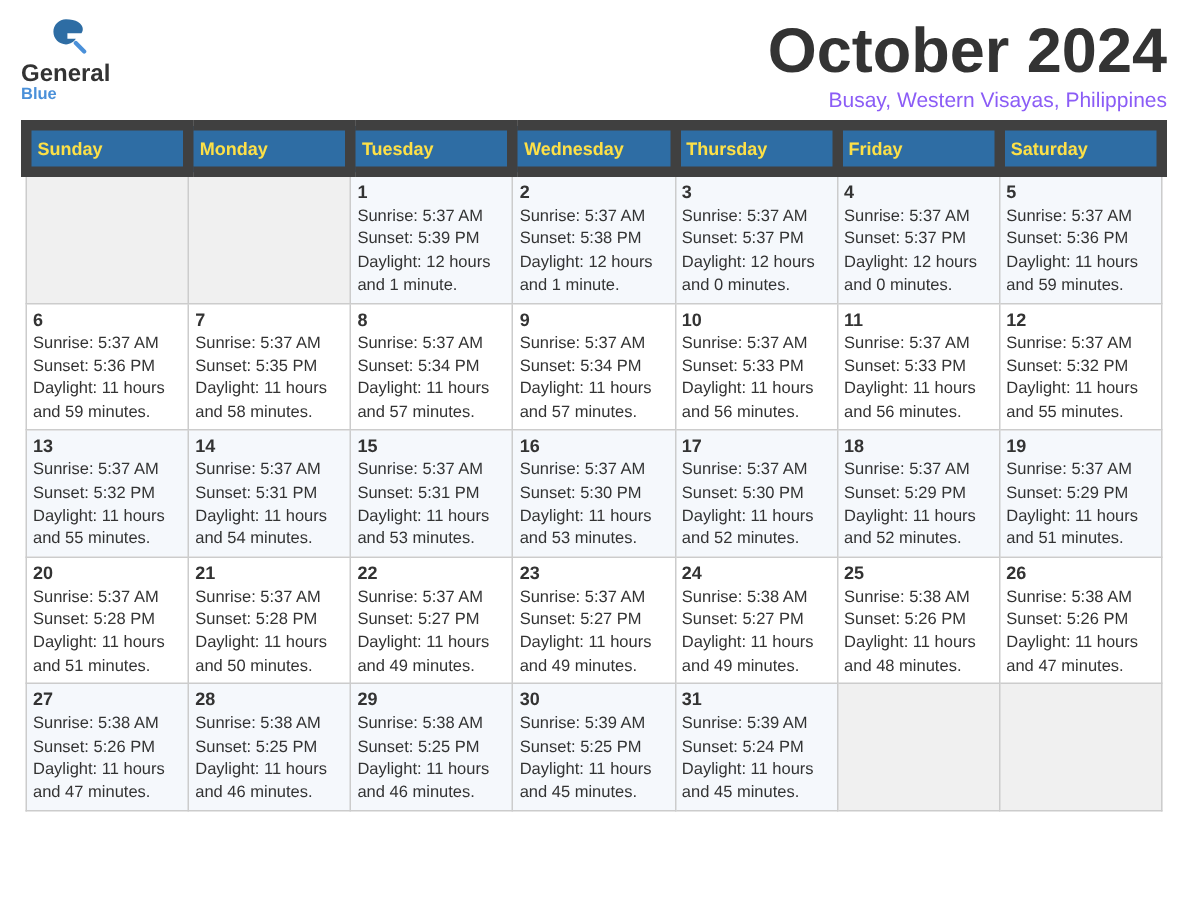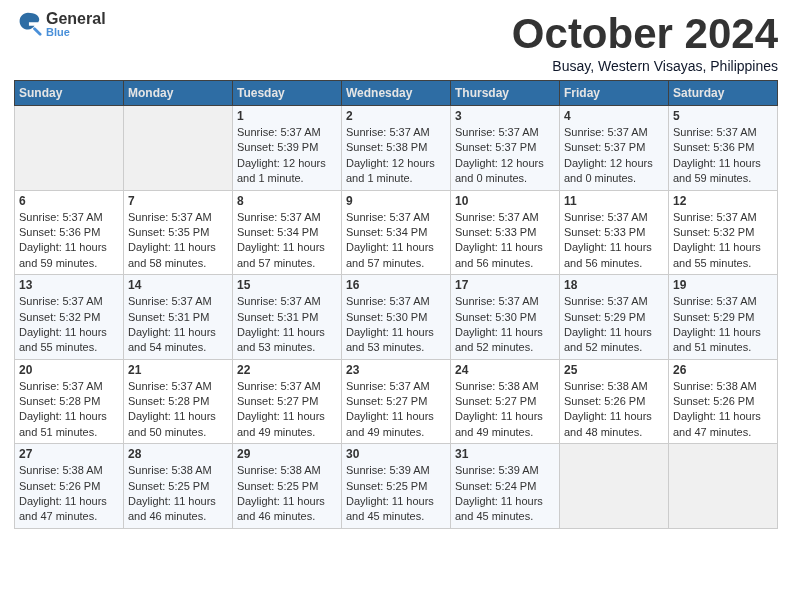--- a/index.html
+++ b/index.html
@@ -17,20 +17,21 @@
     .header {
       display: flex;
       justify-content: space-between;
       align-items: flex-start;
       margin-bottom: 6px;
     }
     .logo {
       display: flex;
       align-items: center;
       gap: 4px;
+      flex-direction: column;
     }
     .logo-text {
       display: flex;
       flex-direction: column;
       line-height: 1;
     }
     .logo-general {
       font-size: 16px;
       font-weight: bold;
       color: #333;
@@ -47,35 +48,35 @@
     .title-block {
       text-align: right;
     }
     .month-title {
       font-size: 42px;
       font-weight: bold;
       color: #333;
     }
     .location {
       font-size: 14px;
-      color: #0f172a;
+      color: #8b5cf6;
     }
     table {
       width: 100%;
       border-collapse: collapse;
       table-layout: fixed;
     }
     thead tr th {
       background-color: #2e6da4;
-      color: #e5e5e5;
+      color: #fde047;
       font-size: 12px;
       font-weight: bold;
       padding: 5px 4px;
       text-align: left;
-      border: 1px solid #404040;
+      border: 7px solid #404040;
     }
     tbody tr td {
       vertical-align: top;
       border: 1px solid #ccc;
       padding: 3px 4px;
       font-size: 9.5px;
       color: #333;
       height: 82px;
       background: #fff;
     }

